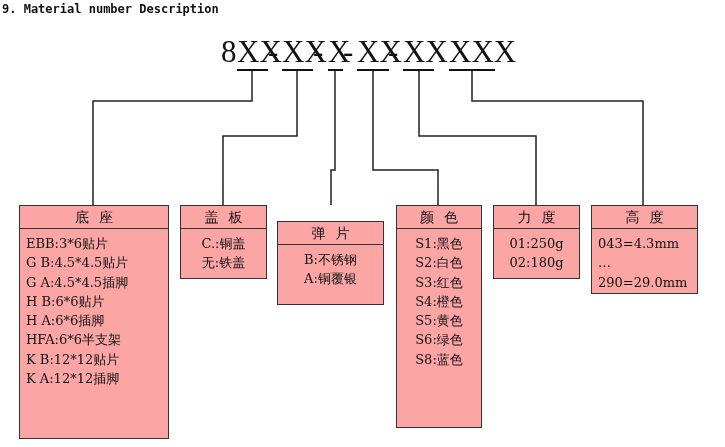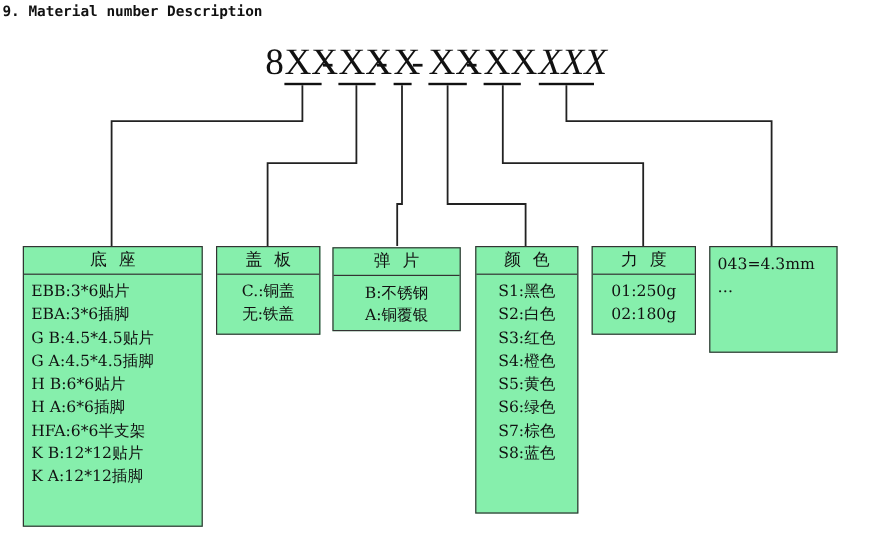--- a/index.html
+++ b/index.html
@@ -2,21 +2,21 @@
 <html><head>
 <meta charset="utf-8">
 <style>
   html, body { margin: 0; padding: 0; background: #ffffff; }
   body { width: 725px; height: 447px; position: relative; overflow: hidden;
          font-family: "DejaVu Serif", serif; color: #111; }
   .title { position: absolute; left: 2px; top: 2px; font-family: "DejaVu Sans Mono", monospace;
            font-weight: bold; font-size: 12px; letter-spacing: 0; white-space: nowrap; }
   .seg-ul { position: absolute; height: 2px; background: #111; top: 69px; }
   svg.lines { position: absolute; left: 0; top: 0; }
-  .box { position: absolute; border: 1.5px solid #333; box-sizing: border-box; background: #86efac; }
+  .box { position: absolute; border: 1.5px solid #333; box-sizing: border-box; background: #fca5a5; }
   .box .hdr { height: 22px; border-bottom: 1.5px solid #333; text-align: center;
               font-size: 14px; line-height: 22px; letter-spacing: 10px; padding-left: 10px; }
   .box .body { padding-top: 5px; font-size: 13px; line-height: 19.3px; }
   .box .body.left { text-align: left; padding-left: 6px; }
   .box .body.center { text-align: center; }
   .box .row { white-space: nowrap; }
 </style>
 </head>
 <body>
 
@@ -26,21 +26,21 @@
   <span style="position:absolute;left:221px;top:34px;font-family:'Liberation Serif',serif;font-size:31px;line-height:36px;">8</span>
   <span style="position:absolute;left:237px;top:34px;font-family:'Liberation Serif',serif;font-size:31px;line-height:36px;">XX</span>
   <span style="position:absolute;left:268px;top:34px;font-family:'Liberation Serif',serif;font-size:31px;line-height:36px;">-</span>
   <span style="position:absolute;left:282px;top:34px;font-family:'Liberation Serif',serif;font-size:31px;line-height:36px;">XX</span>
   <span style="position:absolute;left:313px;top:34px;font-family:'Liberation Serif',serif;font-size:31px;line-height:36px;">-</span>
   <span style="position:absolute;left:328px;top:34px;font-family:'Liberation Serif',serif;font-size:31px;line-height:36px;">X</span>
   <span style="position:absolute;left:343px;top:34px;font-family:'Liberation Serif',serif;font-size:31px;line-height:36px;">-</span>
   <span style="position:absolute;left:357px;top:34px;font-family:'Liberation Serif',serif;font-size:31px;line-height:36px;">XX</span>
   <span style="position:absolute;left:388px;top:34px;font-family:'Liberation Serif',serif;font-size:31px;line-height:36px;">-</span>
   <span style="position:absolute;left:403px;top:34px;font-family:'Liberation Serif',serif;font-size:31px;line-height:36px;">XX</span>
-  <span style="position:absolute;left:449px;top:34px;font-family:'Liberation Serif',serif;font-size:31px;line-height:36px;font-style:italic;">XXX</span>
+  <span style="position:absolute;left:449px;top:34px;font-family:'Liberation Serif',serif;font-size:31px;line-height:36px;">XXX</span>
 </div>
 
 <div class="seg-ul" style="left:237px;width:31px;"></div>
 <div class="seg-ul" style="left:282px;width:31px;"></div>
 <div class="seg-ul" style="left:328px;width:15px;"></div>
 <div class="seg-ul" style="left:357px;width:32px;"></div>
 <div class="seg-ul" style="left:403px;width:31px;"></div>
 <div class="seg-ul" style="left:449px;width:46px;"></div>
 
 <svg class="lines" width="725" height="447">
@@ -49,67 +49,67 @@
   <polyline points="335,71 335,170 331,170 331,205" fill="none" stroke="#222" stroke-width="1.5"></polyline>
   <polyline points="373,71 373,170 438,170 438,205" fill="none" stroke="#222" stroke-width="1.5"></polyline>
   <polyline points="419,71 419,136 536,136 536,205" fill="none" stroke="#222" stroke-width="1.5"></polyline>
   <polyline points="472,71 472,101 643,101 643,205" fill="none" stroke="#222" stroke-width="1.5"></polyline>
 </svg>
 
 <div class="box" style="left:19px;top:205px;width:150px;height:234px;">
   <div class="hdr">底座</div>
   <div class="body left">
       <div class="row">EBB:3*6贴片</div>
-      <div class="row">EBA:3*6插脚</div>
       <div class="row">G B:4.5*4.5贴片</div>
       <div class="row">G A:4.5*4.5插脚</div>
       <div class="row">H B:6*6贴片</div>
       <div class="row">H A:6*6插脚</div>
       <div class="row">HFA:6*6半支架</div>
       <div class="row">K B:12*12贴片</div>
       <div class="row">K A:12*12插脚</div>
     </div>
 </div>
 
 <div class="box" style="left:180px;top:205px;width:87px;height:74px;">
   <div class="hdr">盖板</div>
   <div class="body center">
       <div class="row">C.:铜盖</div>
       <div class="row">无:铁盖</div>
     </div>
 </div>
 
-<div class="box" style="left:277px;top:206px;width:107px;height:70px;">
+<div class="box" style="left:277px;top:221px;width:107px;height:84px;">
   <div class="hdr">弹片</div>
   <div class="body center">
       <div class="row">B:不锈钢</div>
       <div class="row">A:铜覆银</div>
     </div>
 </div>
 
 <div class="box" style="left:396px;top:205px;width:86px;height:223px;">
   <div class="hdr">颜色</div>
   <div class="body center">
       <div class="row">S1:黑色</div>
       <div class="row">S2:白色</div>
       <div class="row">S3:红色</div>
       <div class="row">S4:橙色</div>
       <div class="row">S5:黄色</div>
       <div class="row">S6:绿色</div>
-      <div class="row">S7:棕色</div>
       <div class="row">S8:蓝色</div>
     </div>
 </div>
 
 <div class="box" style="left:493px;top:205px;width:87px;height:74px;">
   <div class="hdr">力度</div>
   <div class="body center">
       <div class="row">01:250g</div>
       <div class="row">02:180g</div>
     </div>
 </div>
 
 <div class="box" style="left:591px;top:205px;width:107px;height:89px;">
+  <div class="hdr">高度</div>
   <div class="body left">
       <div class="row">043=4.3mm</div>
       <div class="row">…</div>
+      <div class="row">290=29.0mm</div>
     </div>
 </div>
 
 </body></html>

